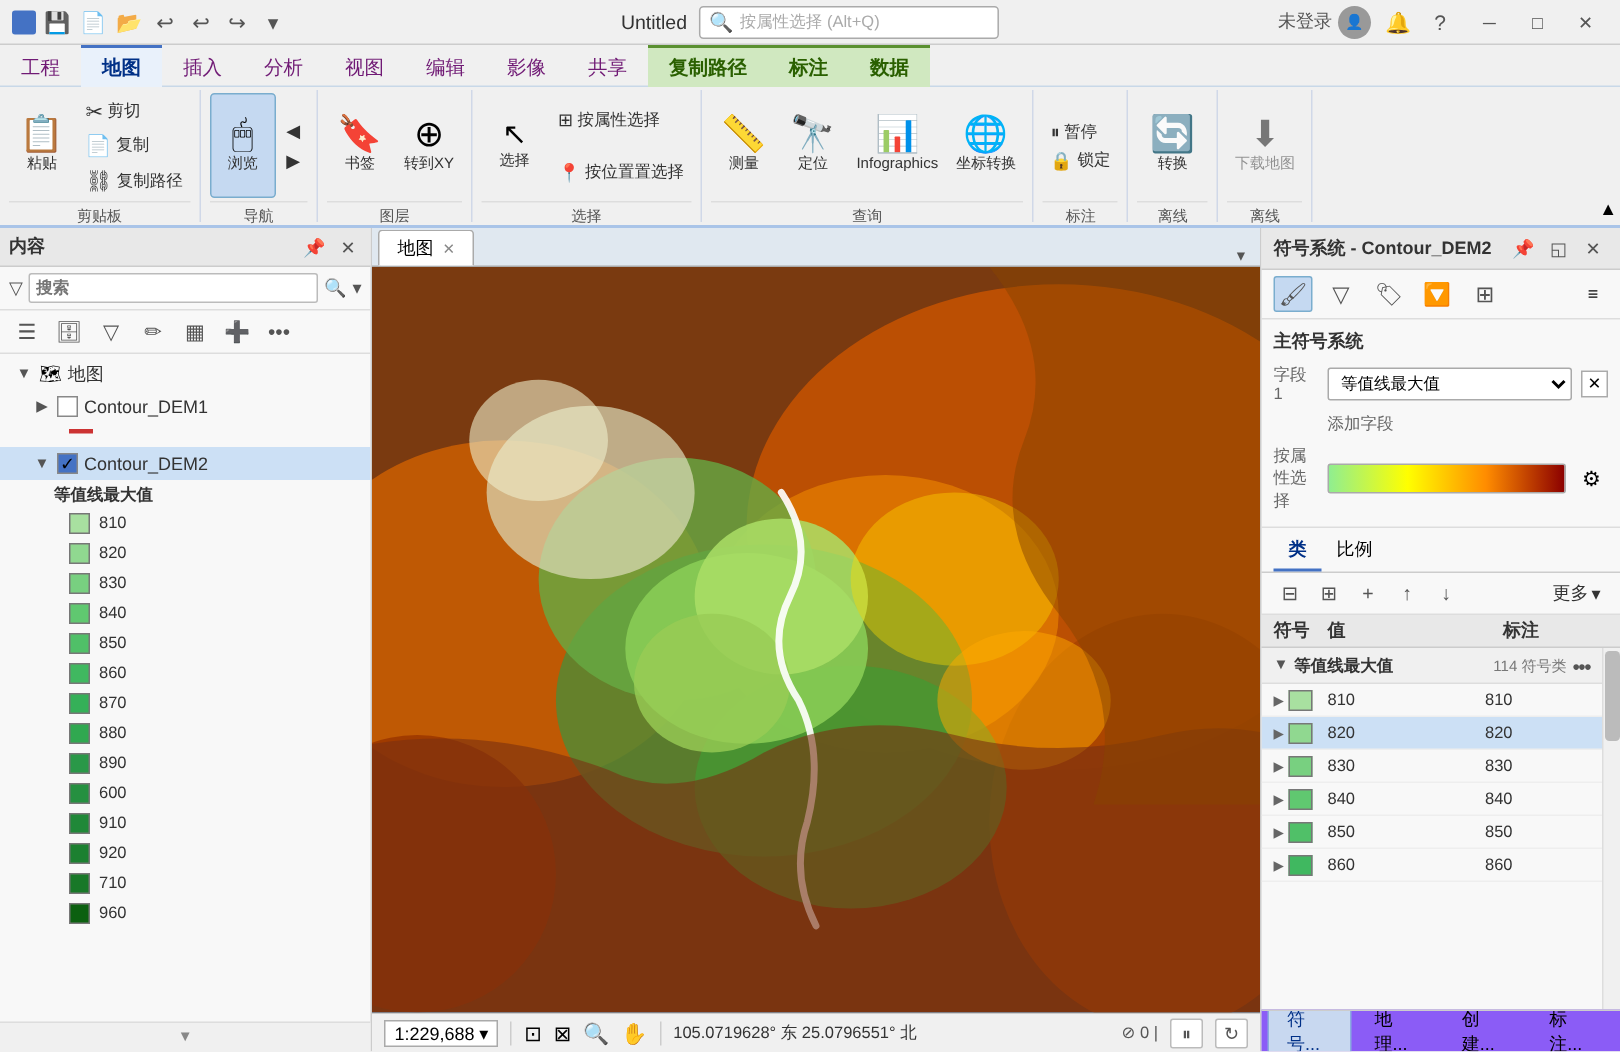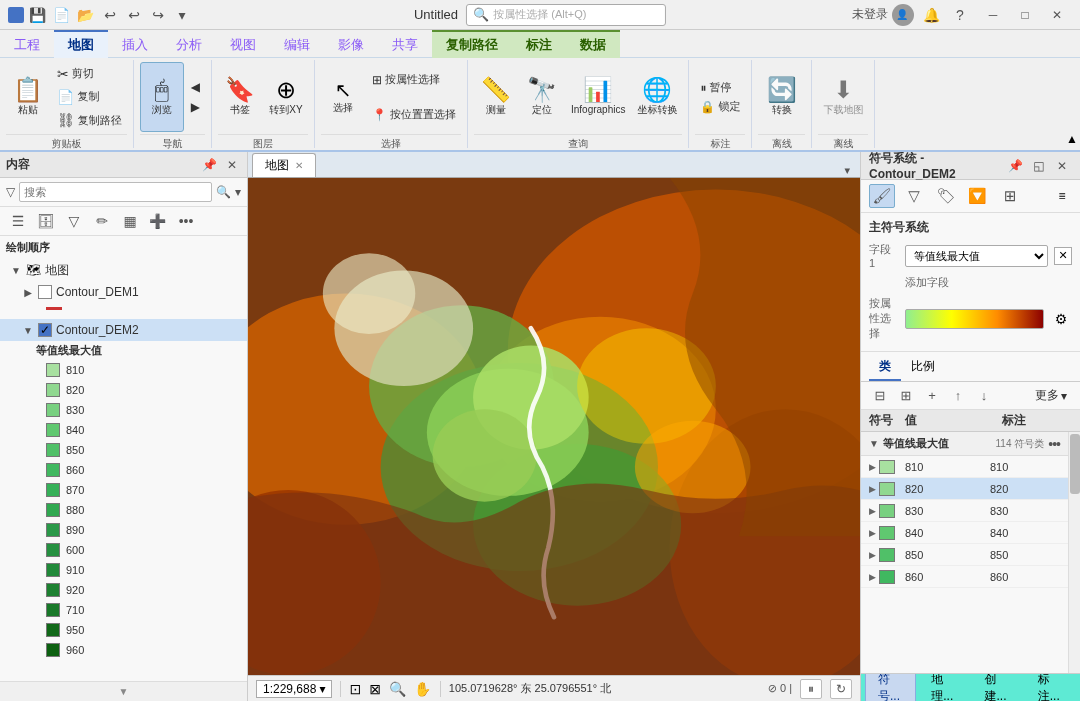--- a/index.html
+++ b/index.html
@@ -16,21 +16,21 @@
     .search-box-title { width: 200px; height: 22px; border: 1px solid #aaa; border-radius: 3px; padding: 0 6px; background: white; display: flex; align-items: center; gap: 4px; }
     .title-text { font-size: 13px; color: #333; }
     .win-controls { display: flex; gap: 2px; }
     .win-btn { width: 30px; height: 22px; display: flex; align-items: center; justify-content: center; cursor: pointer; color: #555; font-size: 12px; }
     .user-area { display: flex; align-items: center; gap: 4px; font-size: 12px; color: #555; }
     .user-avatar { width: 22px; height: 22px; border-radius: 50%; background: #999; display: flex; align-items: center; justify-content: center; color: white; font-size: 10px; }
     
     
     .ribbon { background: #f0f0f0; border-bottom: 2px solid #a9c4e8; }
     .ribbon-tabs { display: flex; height: 28px; border-bottom: 1px solid #c8d8e8; }
-    .ribbon-tab { padding: 0 14px; display: flex; align-items: center; cursor: pointer; font-size: 13px; color: #8b5cf6; height: 28px; border-top: 2px solid transparent; }
+    .ribbon-tab { padding: 0 14px; display: flex; align-items: center; cursor: pointer; font-size: 13px; color: #701a75; height: 28px; border-top: 2px solid transparent; }
     .ribbon-tab.active { background: #e9f1fb; border-top: 2px solid #4472c4; color: #003087; font-weight: bold; }
     .ribbon-tab.highlight { background: #d0e8c0; color: #2a6000; font-weight: bold; border-top: 2px solid #5a9030; }
     .ribbon-content { display: flex; height: 92px; align-items: stretch; padding: 2px 0; }
     .ribbon-group { display: flex; flex-direction: column; align-items: center; padding: 2px 6px; border-right: 1px solid #d0d8e8; min-width: 60px; }
     .ribbon-group-buttons { display: flex; align-items: center; gap: 2px; flex: 1; }
     .ribbon-group-label { font-size: 10px; color: #555; margin-top: 2px; padding: 2px 4px; width: 100%; text-align: center; border-top: 1px solid #ddd; }
     .r-btn { display: flex; flex-direction: column; align-items: center; justify-content: center; padding: 3px 5px; cursor: pointer; min-width: 44px; height: 70px; border-radius: 3px; gap: 2px; }
     .r-btn.active { background: #c5d9f1; border: 1px solid #7aadce; }
     .r-btn-icon { font-size: 24px; line-height: 1; }
     .r-btn-label { font-size: 10px; color: #333; text-align: center; line-height: 1.2; }
@@ -42,21 +42,21 @@
     
     .main-area { display: flex; flex: 1; overflow: hidden; }
     
     
     .contents-panel { width: 248px; background: #f8f8f8; border-right: 1px solid #ccc; display: flex; flex-direction: column; }
     .panel-header { display: flex; align-items: center; justify-content: space-between; padding: 3px 6px; background: #e8e8e8; border-bottom: 1px solid #ccc; height: 26px; }
     .panel-title { font-size: 12px; font-weight: bold; color: #333; }
     .panel-controls { display: flex; gap: 4px; }
     .panel-btn { width: 18px; height: 18px; display: flex; align-items: center; justify-content: center; cursor: pointer; font-size: 12px; color: #555; }
     .panel-search { display: flex; align-items: center; padding: 4px 6px; gap: 4px; border-bottom: 1px solid #ddd; }
-    .panel-search input { flex: 1; height: 20px; border: 1px solid #bbb; border-radius: 2px; padding: 0 4px; font-size: 11px; }
+    .panel-search input { flex: 1; height: 20px; border: 1px solid #bbb; border-radius: 2px; padding: 0 4px; font-size: 11px; font-weight: bold; }
     .panel-toolbar { display: flex; align-items: center; padding: 3px 6px; gap: 4px; border-bottom: 1px solid #ddd; }
     .pt-btn { width: 24px; height: 22px; display: flex; align-items: center; justify-content: center; cursor: pointer; border-radius: 2px; font-size: 14px; color: #555; }
     .section-label { font-size: 11px; color: #333; font-weight: bold; padding: 4px 6px 2px; }
     .contents-tree { flex: 1; overflow-y: auto; padding: 2px 0; }
     .tree-item { display: flex; align-items: center; gap: 4px; padding: 2px 6px 2px 10px; cursor: pointer; height: 22px; }
     .tree-item.selected { background: #cce0f5; }
     .tree-item.indent1 { padding-left: 22px; }
     .tree-expand { width: 12px; height: 12px; display: flex; align-items: center; justify-content: center; font-size: 10px; color: #555; }
     .tree-check { width: 14px; height: 14px; border: 1px solid #888; background: white; display: flex; align-items: center; justify-content: center; }
     .tree-check.checked { background: #4472c4; }
@@ -76,21 +76,21 @@
     .map-container { flex: 1; position: relative; overflow: hidden; background: #2a4a6a; }
     .map-status { height: 26px; background: #f0f0f0; border-top: 1px solid #ccc; display: flex; align-items: center; padding: 0 8px; gap: 8px; }
     .scale-box { border: 1px solid #aaa; padding: 1px 6px; font-size: 11px; background: white; cursor: pointer; }
     .status-sep { width: 1px; height: 16px; background: #ccc; }
     .status-text { font-size: 11px; color: #333; }
     .status-btn { width: 22px; height: 20px; display: flex; align-items: center; justify-content: center; cursor: pointer; font-size: 12px; color: #555; border: 1px solid #bbb; background: white; border-radius: 2px; }
     .bottom-tab { padding: 3px 12px; cursor: pointer; font-size: 12px; border: 1px solid transparent; border-radius: 2px; }
     .bottom-tab.active { background: #c8d8f0; border: 1px solid #8aabe0; color: #003087; }
     
     
-    .symbol-panel { width: 220px; background: #f8f8f8; border-left: 1px solid #ccc; display: flex; flex-direction: column; }
+    .symbol-panel { width: 240px; background: #f8f8f8; border-left: 1px solid #ccc; display: flex; flex-direction: column; }
     .sp-header { display: flex; align-items: center; justify-content: space-between; padding: 3px 8px; background: #e8e8e8; border-bottom: 1px solid #ccc; height: 28px; }
     .sp-title { font-size: 12px; font-weight: bold; color: #333; }
     .sp-controls { display: flex; gap: 3px; align-items: center; }
     .sp-btn { width: 20px; height: 20px; display: flex; align-items: center; justify-content: center; cursor: pointer; font-size: 12px; color: #555; }
     .sp-toolbar { display: flex; align-items: center; padding: 4px 8px; gap: 6px; border-bottom: 1px solid #ddd; }
     .sp-tool-btn { width: 26px; height: 24px; display: flex; align-items: center; justify-content: center; cursor: pointer; border-radius: 2px; font-size: 15px; color: #555; }
     .sp-tool-btn.active { background: #c5d9f1; border: 1px solid #7aadce; }
     .sp-menu-btn { width: 20px; height: 20px; display: flex; align-items: center; justify-content: center; cursor: pointer; margin-left: auto; }
     .sp-section { padding: 6px 8px 4px; }
     .sp-row { display: flex; align-items: center; gap: 6px; margin-bottom: 6px; }
@@ -320,21 +320,20 @@
     </div>
     <div class="panel-toolbar">
       <span class="pt-btn">☰</span>
       <span class="pt-btn">🗄</span>
       <span class="pt-btn">▽</span>
       <span class="pt-btn">✏</span>
       <span class="pt-btn">▦</span>
       <span class="pt-btn">➕</span>
       <span class="pt-btn">•••</span>
     </div>
-    <div class="section-label">绘制顺序</div>
     <div class="contents-tree">
 
       <div class="tree-item">
         <span class="tree-expand">▼</span>
         <span class="tree-icon">🗺</span>
         <span class="tree-label">地图</span>
       </div>
 
       <div class="tree-item indent1">
         <span class="tree-expand">▶</span>
@@ -399,24 +398,20 @@
         <div class="val-swatch" style="background:#208838;"></div>
         <span class="val-label">910</span>
       </div>
       <div class="val-item">
         <div class="val-swatch" style="background:#1c8030;"></div>
         <span class="val-label">920</span>
       </div>
       <div class="val-item">
         <div class="val-swatch" style="background:#187828;"></div>
         <span class="val-label">710</span>
-      </div>
-      <div class="val-item">
-        <div class="val-swatch" style="background:#106818;"></div>
-        <span class="val-label">950</span>
       </div>
       <div class="val-item">
         <div class="val-swatch" style="background:#0c6010;"></div>
         <span class="val-label">960</span>
       </div>
     </div>
 
     <div style="height:20px;display:flex;align-items:center;justify-content:center;border-top:1px solid #ddd;background:#f0f0f0;">
       <span style="font-size:10px;color:#888;">▼</span>
     </div>
@@ -615,20 +610,20 @@
           <div class="sp-val-cell">860</div>
           <div class="sp-label-cell">860</div>
         </div>
       </div>
 
       <div class="sp-scrollbar">
         <div class="sp-scrollthumb"></div>
       </div>
     </div>
 
-    <div style="height:28px;background:#5eead4;border-top:1px solid #ccc;display:flex;align-items:center;padding:0 4px;gap:2px;overflow:hidden;">
+    <div style="height:28px;background:#8b5cf6;border-top:1px solid #ccc;display:flex;align-items:center;padding:0 4px;gap:2px;overflow:hidden;">
       <div class="bottom-tab active">符号...</div>
       <div class="bottom-tab">地理...</div>
       <div class="bottom-tab">创建...</div>
       <div class="bottom-tab">标注...</div>
     </div>
   </div>
 </div>
 
 </body></html>

